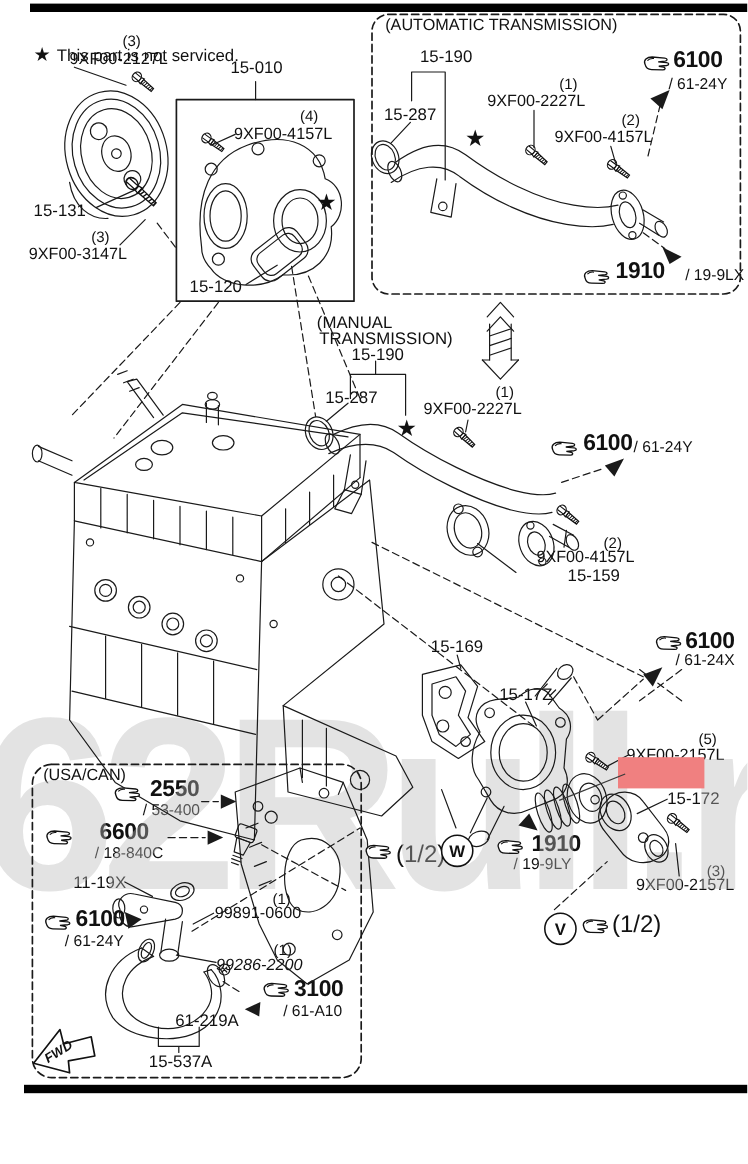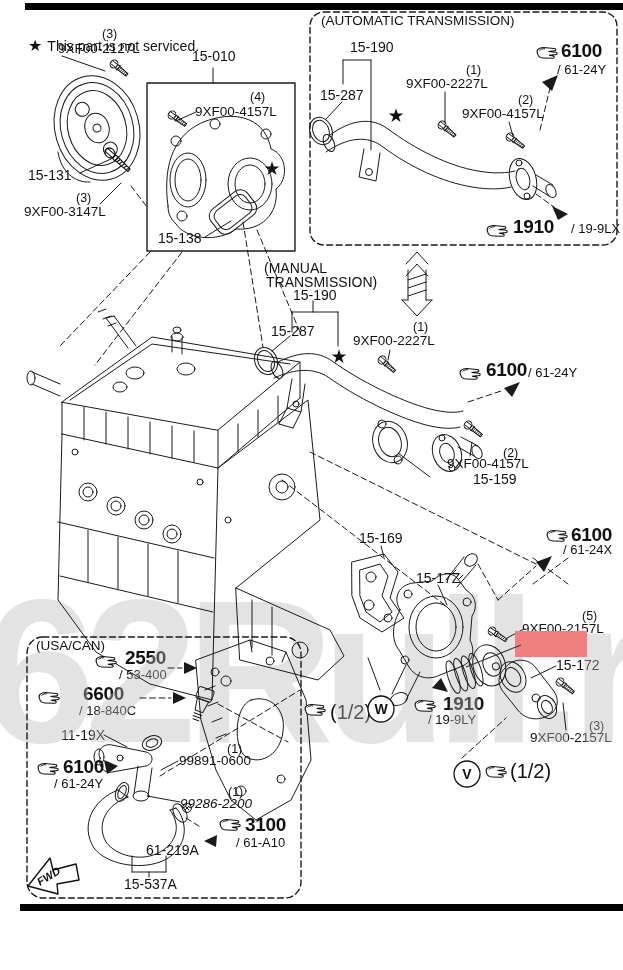--- a/index.html
+++ b/index.html
@@ -333,21 +333,21 @@
     <div class="abs qty" style="left:102px;top:27px;">(3)</div>
     <div class="abs pn" style="left:58px;top:41px;">9XF00-2127L</div>
 
     <div class="abs lbl" style="left:192px;top:48px;">15-010</div>
     <div class="abs qty" style="left:250px;top:90px;">(4)</div>
     <div class="abs pn" style="left:195px;top:104px;">9XF00-4157L</div>
 
     <div class="abs lbl" style="left:28px;top:167px;text-align:center;">15-131</div>
     <div class="abs qty" style="left:76px;top:191px;">(3)</div>
     <div class="abs pn" style="left:24px;top:204px;">9XF00-3147L</div>
-    <div class="abs lbl" style="left:158px;top:230px;">15-138</div>
+    <div class="abs lbl" style="left:158px;top:230px;">15-120</div>
 
     <div class="abs boxtitle" style="left:318px;top:13px;">(AUTOMATIC TRANSMISSION)</div>
     <div class="abs lbl" style="left:350px;top:39px;">15-190</div>
     <div class="abs lbl" style="left:320px;top:87px;">15-287</div>
     <div class="abs qty" style="left:466px;top:63px;">(1)</div>
     <div class="abs pn" style="left:406px;top:76px;">9XF00-2227L</div>
     <div class="abs qty" style="left:518px;top:93px;">(2)</div>
     <div class="abs pn" style="left:462px;top:106px;">9XF00-4157L</div>
     <div class="abs big" style="left:561px;top:40px;">6100</div>
     <div class="abs sub" style="left:557px;top:62px;">/ 61-24Y</div>

